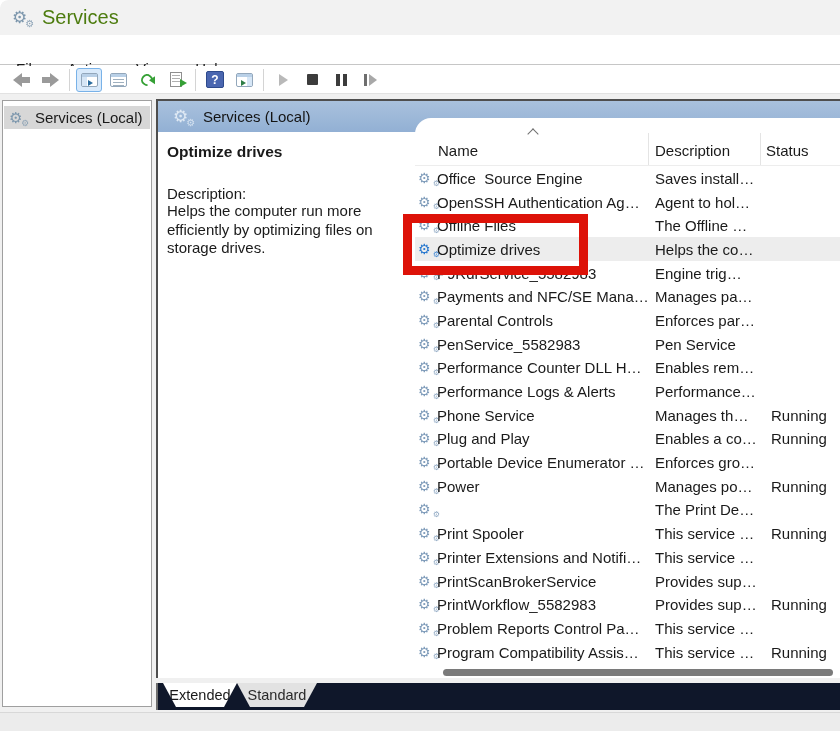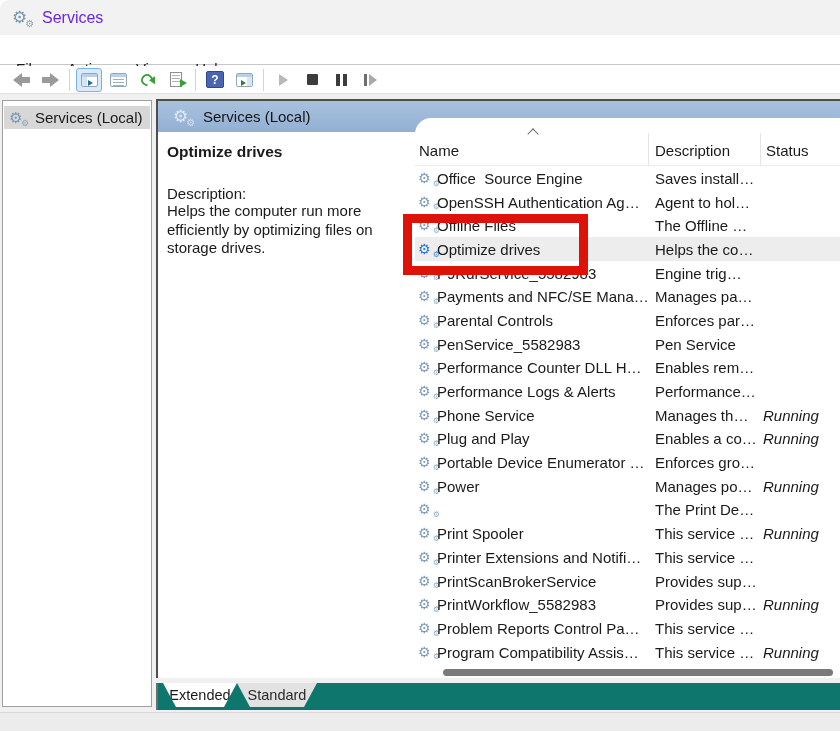--- a/index.html
+++ b/index.html
@@ -9,21 +9,21 @@
     position:relative; width:840px; height:731px; background:#ffffff;
     overflow:hidden; border-top-left-radius:8px;
   }
 
   
   .titlebar {
     position:absolute; left:0; top:0; width:840px; height:35px;
     background:#f2f2f2; display:flex; align-items:center; padding-left:12px;
     border-top-left-radius:8px;
   }
-  .titlebar .title { color:#6d28d9; font-size:16px; margin-left:10px; }
+  .titlebar .title { color:#4d7c0f; font-size:20px; margin-left:10px; }
 
   
   .gear { position:relative; display:inline-block; font-size:17px; line-height:1;
           color:#7d97ad; width:20px; }
   .gear::before { content:"\2699"; }
   .gear::after { content:"\2699"; position:absolute; font-size:58%; right:-2px;
                  bottom:-3px; opacity:.85; }
   .gear-gray  { color:#7f9cba; }
   .gear-blue  { color:#2979cf; }
   .gear-light { color:#dfe9f4; }
@@ -106,45 +106,45 @@
   .bluebar .lbl { font-size:15px; color:#141414; margin-left:10px; }
 
   .descpane { position:absolute; left:9px; top:42px; width:252px; }
   .descpane .svc-title { font-size:15.5px; font-weight:bold; }
   .descpane .dlabel { font-size:15px; margin-top:24px; }
   .descpane .dtext { font-size:15px; line-height:18.5px; width:250px; }
 
   .listpane { position:absolute; left:257px; top:17px; right:0; bottom:0;
               background:#ffffff; border-top-left-radius:16px; overflow:hidden; }
   .lheader { position:relative; height:48px; }
-  .lheader .h-name { position:absolute; left:4px; top:24px; font-size:15px; }
+  .lheader .h-name { position:absolute; left:23px; top:24px; font-size:15px; }
   .lheader .h-desc { position:absolute; left:240px; top:24px; font-size:15px; }
   .lheader .h-status { position:absolute; left:351px; top:24px; font-size:15px; }
   .lheader .chev { position:absolute; left:114px; top:12px; width:8px; height:8px;
                    border-left:1.5px solid #6f6f6f; border-top:1.5px solid #6f6f6f;
                    transform:rotate(45deg); }
   .lheader .vsep { position:absolute; top:15px; height:32px; width:1px; background:#e4e4e4; }
   .lheader .vsep.s1 { left:233px; } .lheader .vsep.s2 { left:345px; }
   .lheader { border-bottom:1px solid #ededed; }
 
   .lrows { position:relative; }
   .lrow { position:relative; height:23.7px; width:100%; }
   .lrow.hl { background:#ededed; }
   .lrow .gear { position:absolute; left:3px; top:50%; transform:translateY(-50%); font-size:14px; }
   .lrow .cell { position:absolute; top:50%; transform:translateY(-50%);
                 font-size:15px; white-space:pre; }
-  .lrow .c-name { left:22px; } .lrow .c-desc { left:240px; } .lrow .c-status { left:348px;font-style:italic; }
+  .lrow .c-name { left:22px; } .lrow .c-desc { left:240px; } .lrow .c-status { left:356px; }
 
   .hscroll { position:absolute; left:0; right:0; top:548px; height:14px; }
   .hscroll .thumb { position:absolute; left:28px; right:7px; top:3px; height:7px;
                     background:#7a7a7a; border-radius:4px; }
 
   
   .tabstrip { position:absolute; left:156px; top:589px; width:684px; height:27px;
-              background:#0f766e; border-left:2px solid #6e6e6e; }
+              background:#0f172a; border-left:2px solid #6e6e6e; }
   .tab { position:absolute; top:0; height:24px; display:flex; align-items:center;
          justify-content:center; font-size:14.5px;
          clip-path:polygon(0 0, 100% 0, calc(100% - 13px) 100%, 13px 100%);
          filter:drop-shadow(0 0 0.8px #8a8a8a); }
   .tab.active { background:#ffffff; z-index:2; }
   .tab.inactive { background:#e2e2e2; color:#2a2a2a; }
   .tab-extended { left:5px; width:74px; }
   .tab-standard { left:79px; width:80px;text-align:center; }
 
   .statusbar { position:absolute; left:0; top:712px; width:840px; height:19px;

